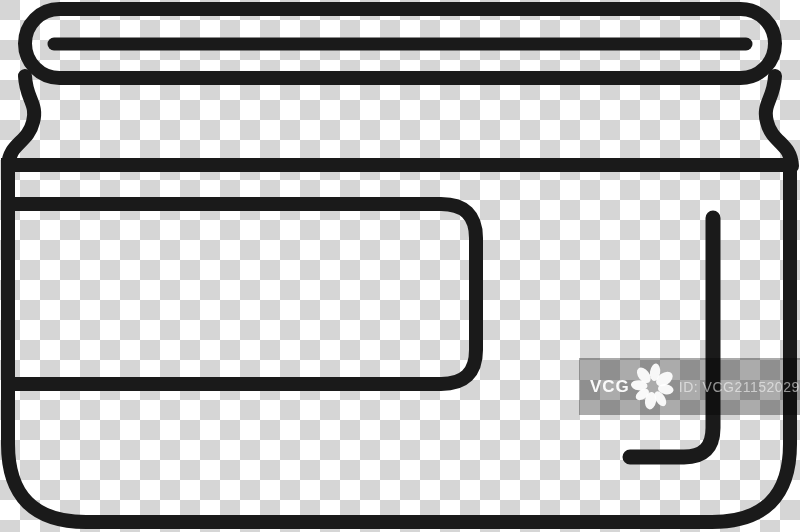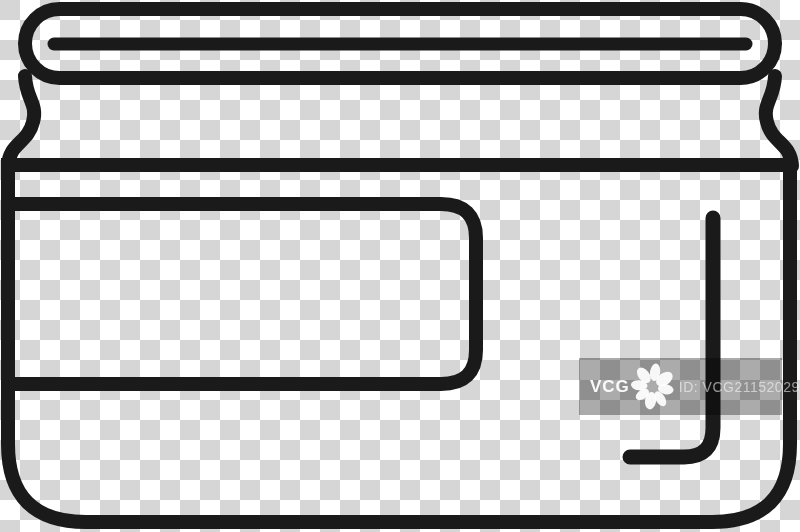--- a/index.html
+++ b/index.html
@@ -33,21 +33,21 @@
     top: 0;
   }
   .jar-stroke {
     fill: none;
     stroke: var(--stroke, #1a1a1a);
   }
   .watermark {
     position: absolute;
     left: 579px;
     top: 358px;
-    width: 203px;
+    width: 221px;
     height: 57px;
     background: var(--watermark-band, rgba(0,0,0,0.33));
     display: flex;
     align-items: center;
     white-space: nowrap;
   }
   .wm-brand {
     margin-left: 11px;
     color: var(--watermark-text, #ffffff);
     font-weight: bold;

